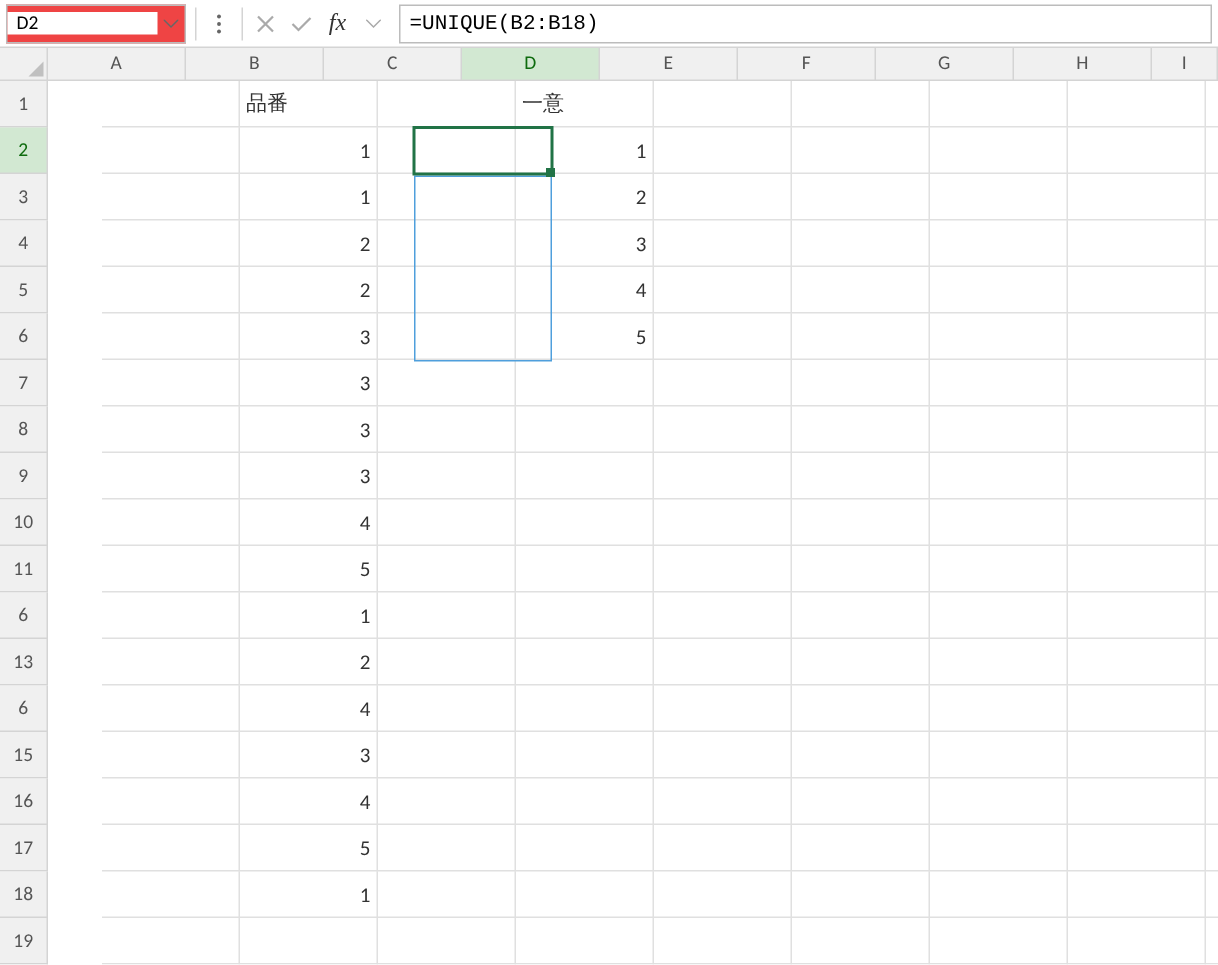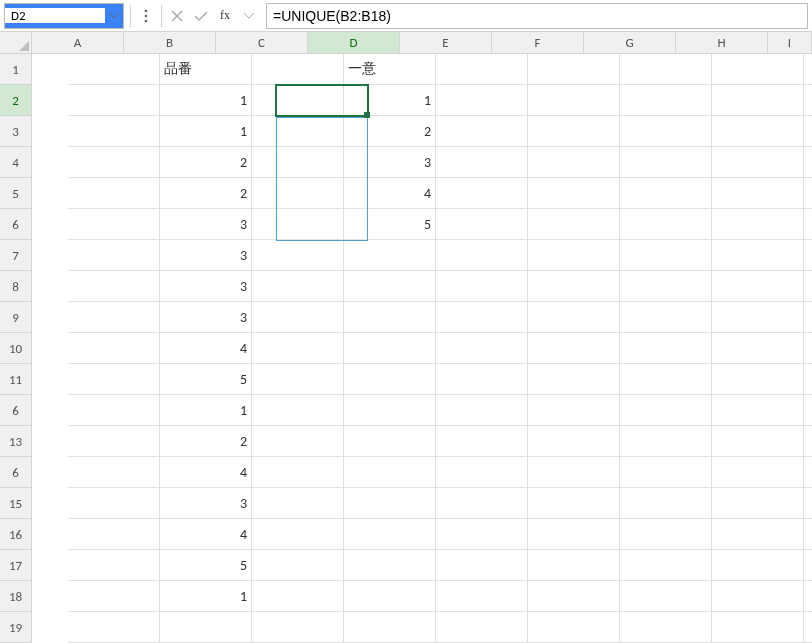--- a/index.html
+++ b/index.html
@@ -22,21 +22,21 @@
       border-bottom: 1px solid #d4d4d4;
       background: #fff;
       padding: 2px 0;
     }
     .name-box {
       display: flex;
       align-items: center;
       border: 1px solid #bcbcbc;
       height: 26px;
       margin: 0 4px;
-      background: #3b82f6;
+      background: #ef4444;
     }
     .name-box-input {
       width: 100px;
       border: none;
       outline: none;
       padding: 0 6px;
       font-size: 13px;
       font-family: inherit;
     }
     .name-box-dropdown {
@@ -70,32 +70,33 @@
       cursor: pointer;
       font-size: 14px;
     }
     .formula-btn-cancel {
       color: #888;
     }
     .formula-btn-enter {
       color: #888;
     }
     .formula-btn-fx {
+      font-style: italic;
       font-family: "Times New Roman", serif;
-      font-size: 12px;
+      font-size: 16px;
       color: #333;
     }
     .formula-input {
       flex: 1;
       border: 1px solid #bcbcbc;
       height: 26px;
       padding: 0 6px;
       font-size: 14px;
       outline: none;
-      font-family: Liberation Sans, sans-serif;
+      font-family: Liberation Mono, monospace;
       margin-right: 4px;
       margin-left: 4px;
     }
     .grid-container {
       position: relative;
       width: 812px;
       height: 611px;
     }
     .corner-cell {
       position: absolute;

